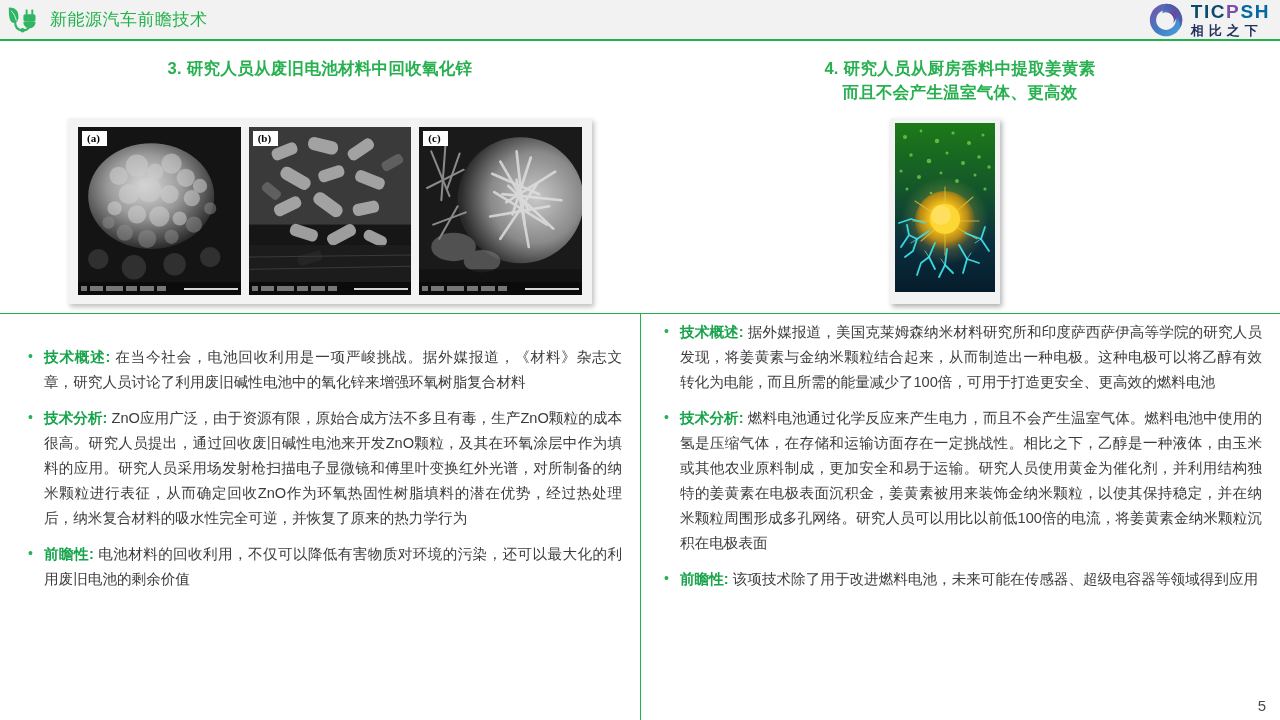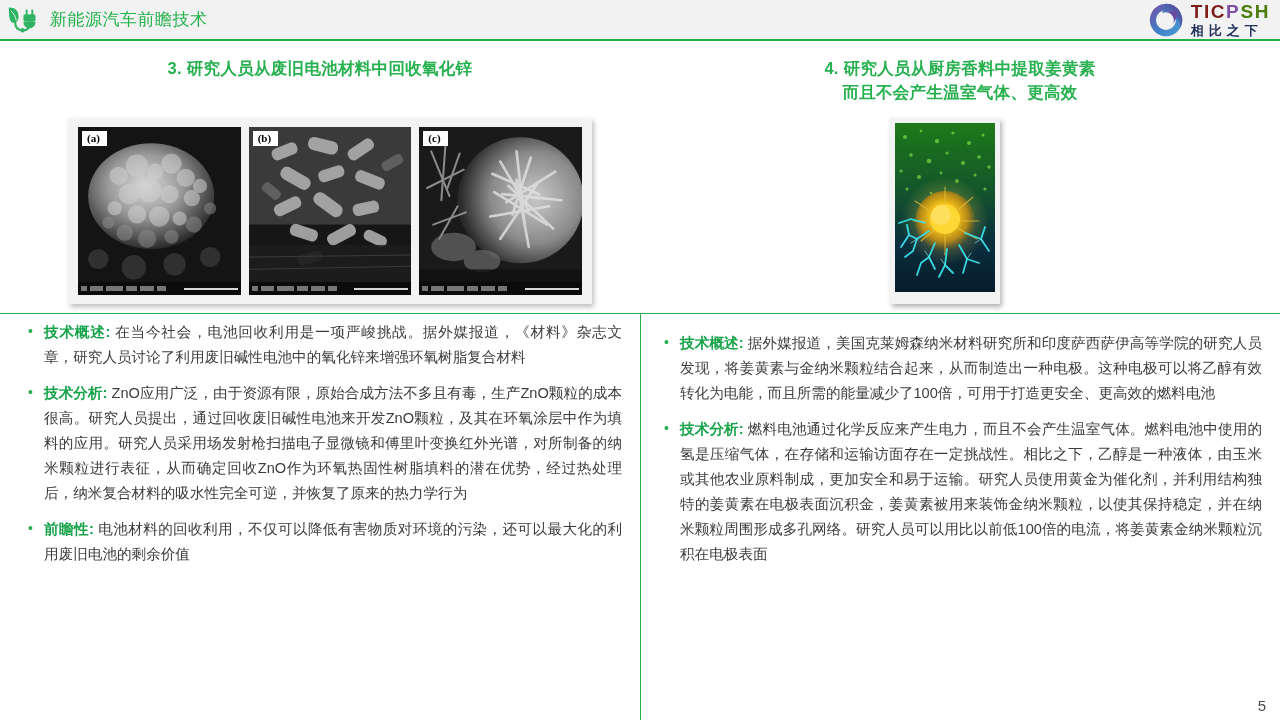--- a/index.html
+++ b/index.html
@@ -24,23 +24,23 @@
     font-size: 17px; font-weight: normal; color: #22b24c;
     letter-spacing: 0.5px; white-space: nowrap;
   }
   .hdr-right {
     position: absolute; right: 10px; top: 50%; transform: translateY(-50%);
     display: flex; align-items: center; gap: 7px;
   }
   .brand-mark { width: 36px; height: 36px; flex: 0 0 auto; }
   .brand-text { display: flex; flex-direction: column; line-height: 1; }
   .brand-en { font-size: 19px; font-weight: bold; letter-spacing: 1.6px; }
-  .brand-en .t1 { color: #7f1d1d; }
+  .brand-en .t1 { color: #0c4a6e; }
   .brand-en .t2 { color: #7b4fa8; }
-  .brand-en .t3 { color: #4d7c0f; }
+  .brand-en .t3 { color: #0369a1; }
   .brand-cn {
     font-size: 13px; font-weight: bold; color: #1f2f5c;
     letter-spacing: 5px; margin-top: 3px;
   }
 
   
   .titles { position: absolute; top: 56px; left: 0; width: 1280px; display: flex; }
   .title-col { width: 640px; text-align: center; }
   .title-col .ln {
     color: #27b04f; font-size: 16.5px; font-weight: bold;
@@ -425,17 +425,21 @@
 
     <div class="bcol right">
       <div class="bullet">
         <span class="blabel">技术概述:</span>
         <span>据外媒报道，美国克莱姆森纳米材料研究所和印度萨西萨伊高等学院的研究人员发现，将姜黄素与金纳米颗粒结合起来，从而制造出一种电极。这种电极可以将乙醇有效转化为电能，而且所需的能量减少了100倍，可用于打造更安全、更高效的燃料电池</span>
       </div>
       <div class="bullet">
         <span class="blabel">技术分析:</span>
         <span>燃料电池通过化学反应来产生电力，而且不会产生温室气体。燃料电池中使用的氢是压缩气体，在存储和运输访面存在一定挑战性。相比之下，乙醇是一种液体，由玉米或其他农业原料制成，更加安全和易于运输。研究人员使用黄金为催化剂，并利用结构独特的姜黄素在电极表面沉积金，姜黄素被用来装饰金纳米颗粒，以使其保持稳定，并在纳米颗粒周围形成多孔网络。研究人员可以用比以前低100倍的电流，将姜黄素金纳米颗粒沉积在电极表面</span>
       </div>
+      <div class="bullet">
+        <span class="blabel">前瞻性:</span>
+        <span>该项技术除了用于改进燃料电池，未来可能在传感器、超级电容器等领域得到应用</span>
+      </div>
     </div>
   </div>
 
   <div class="pagenum">5</div>
 </div>
 
 </body></html>

